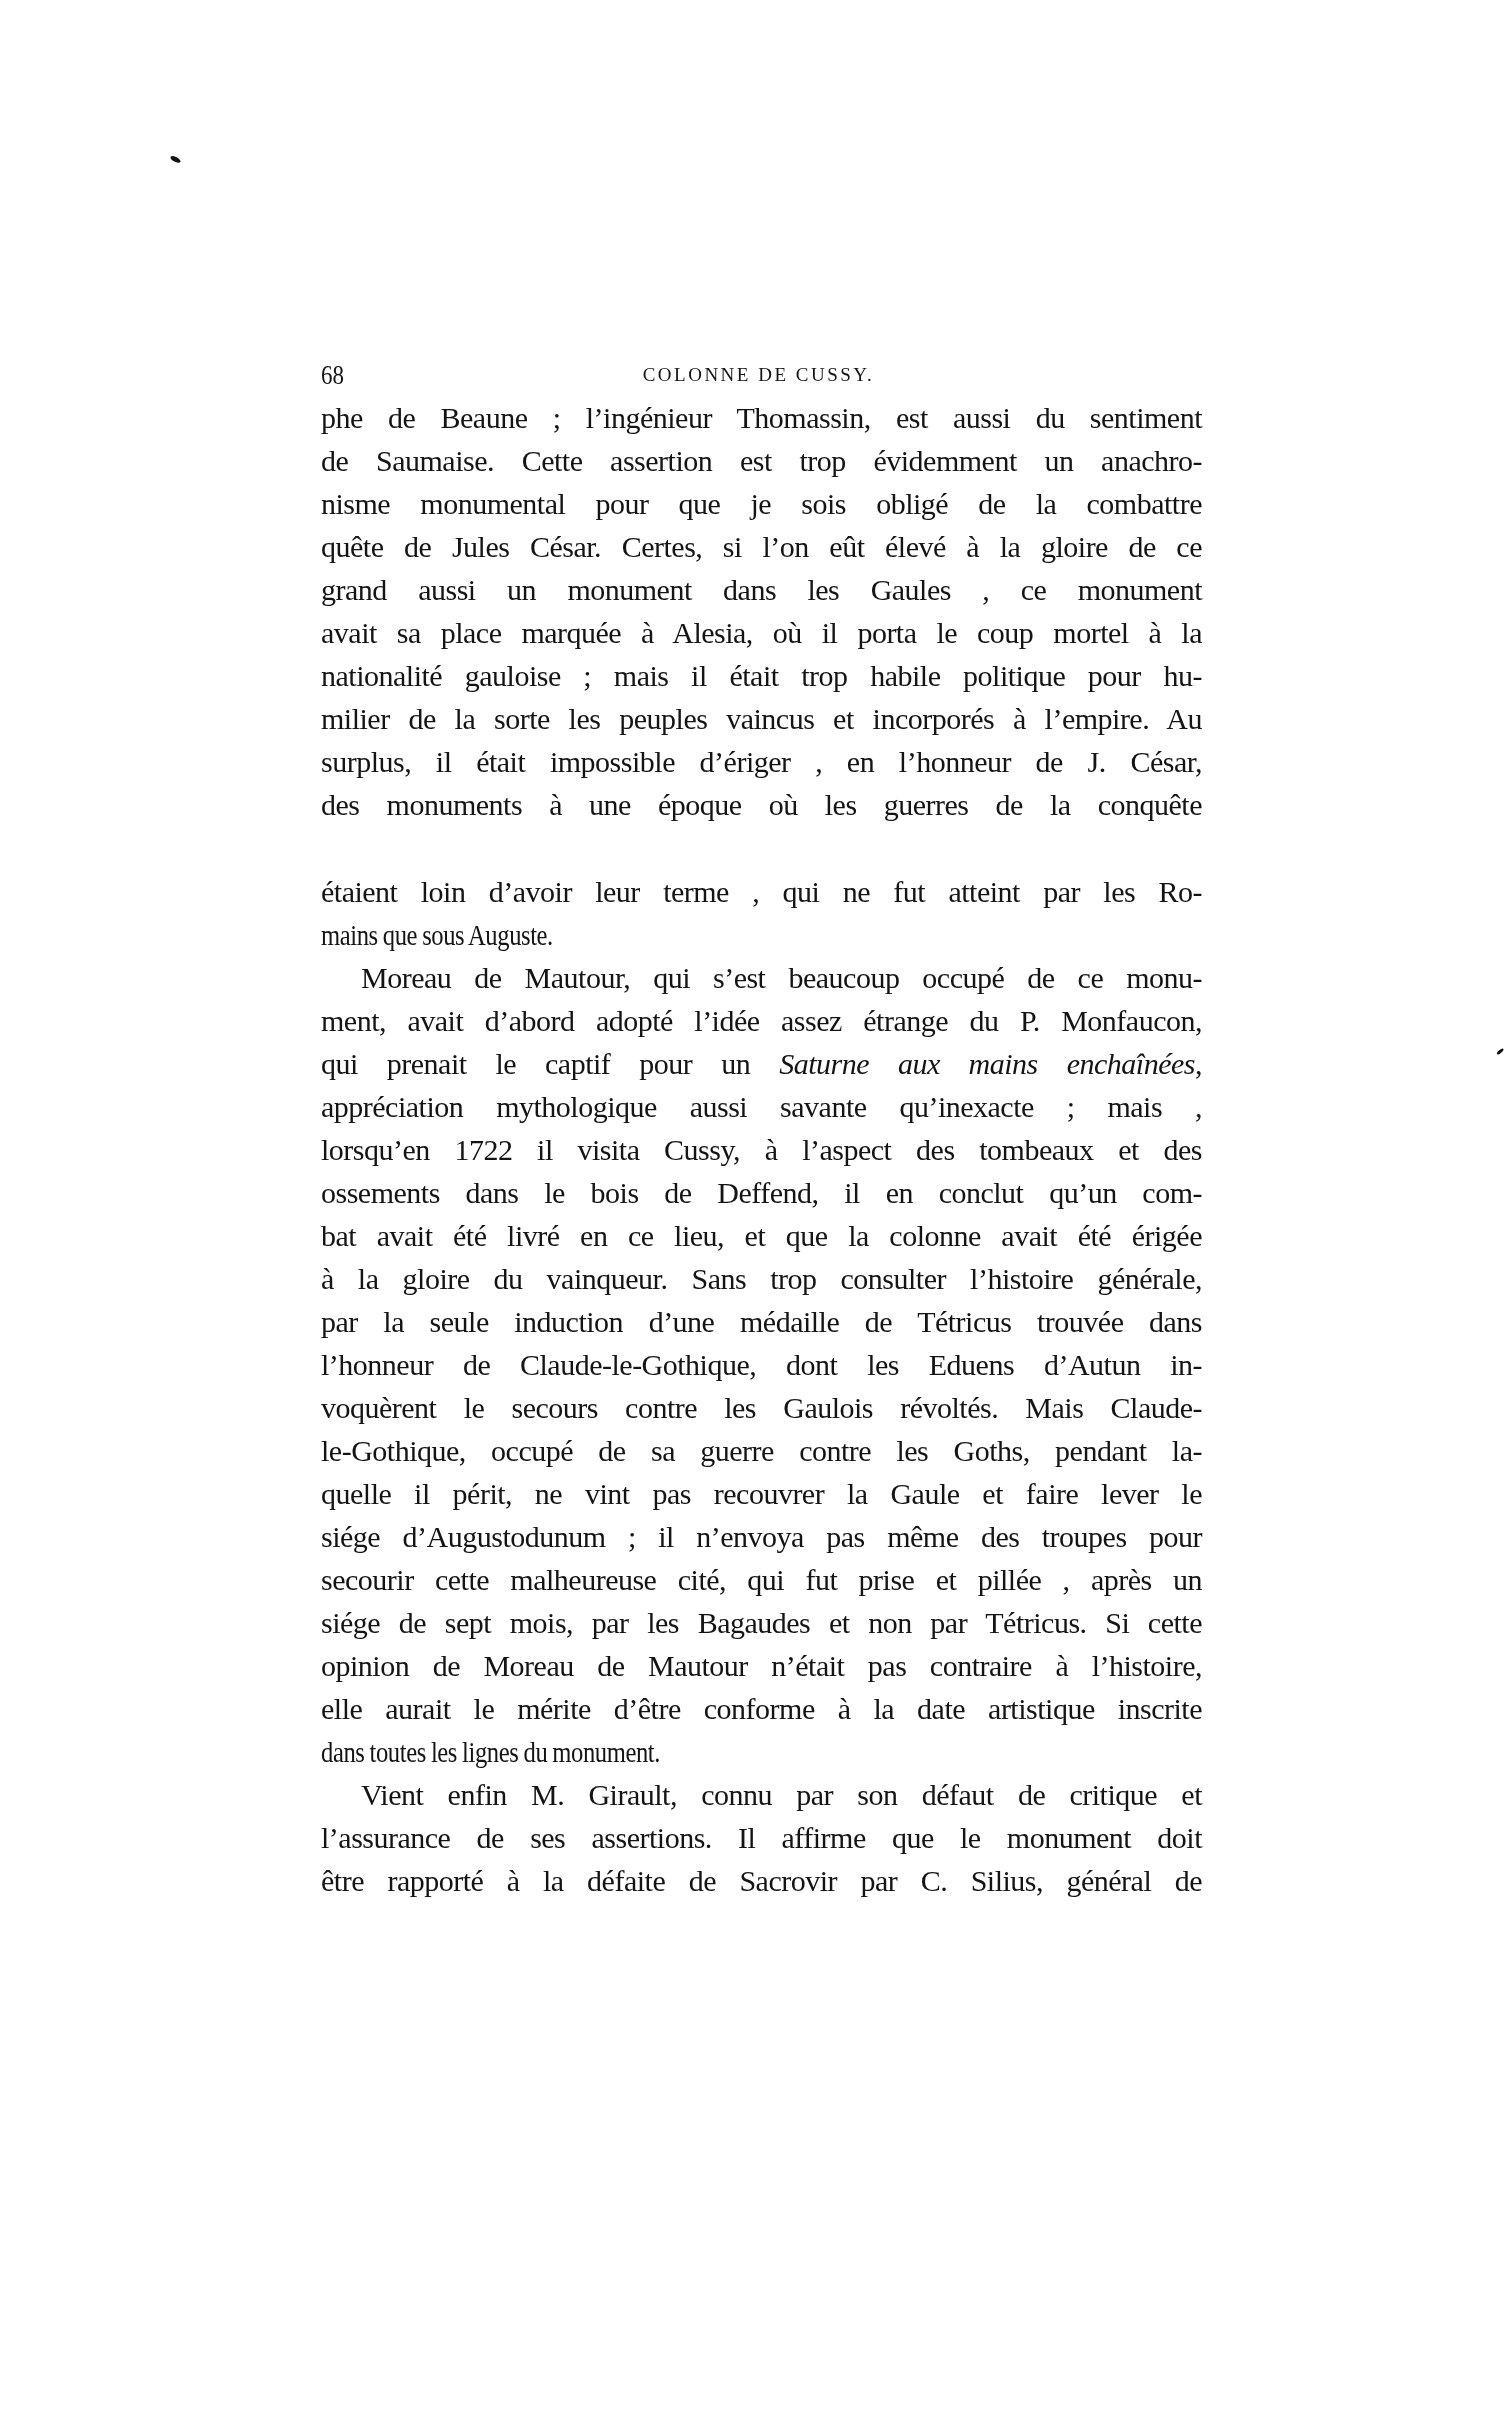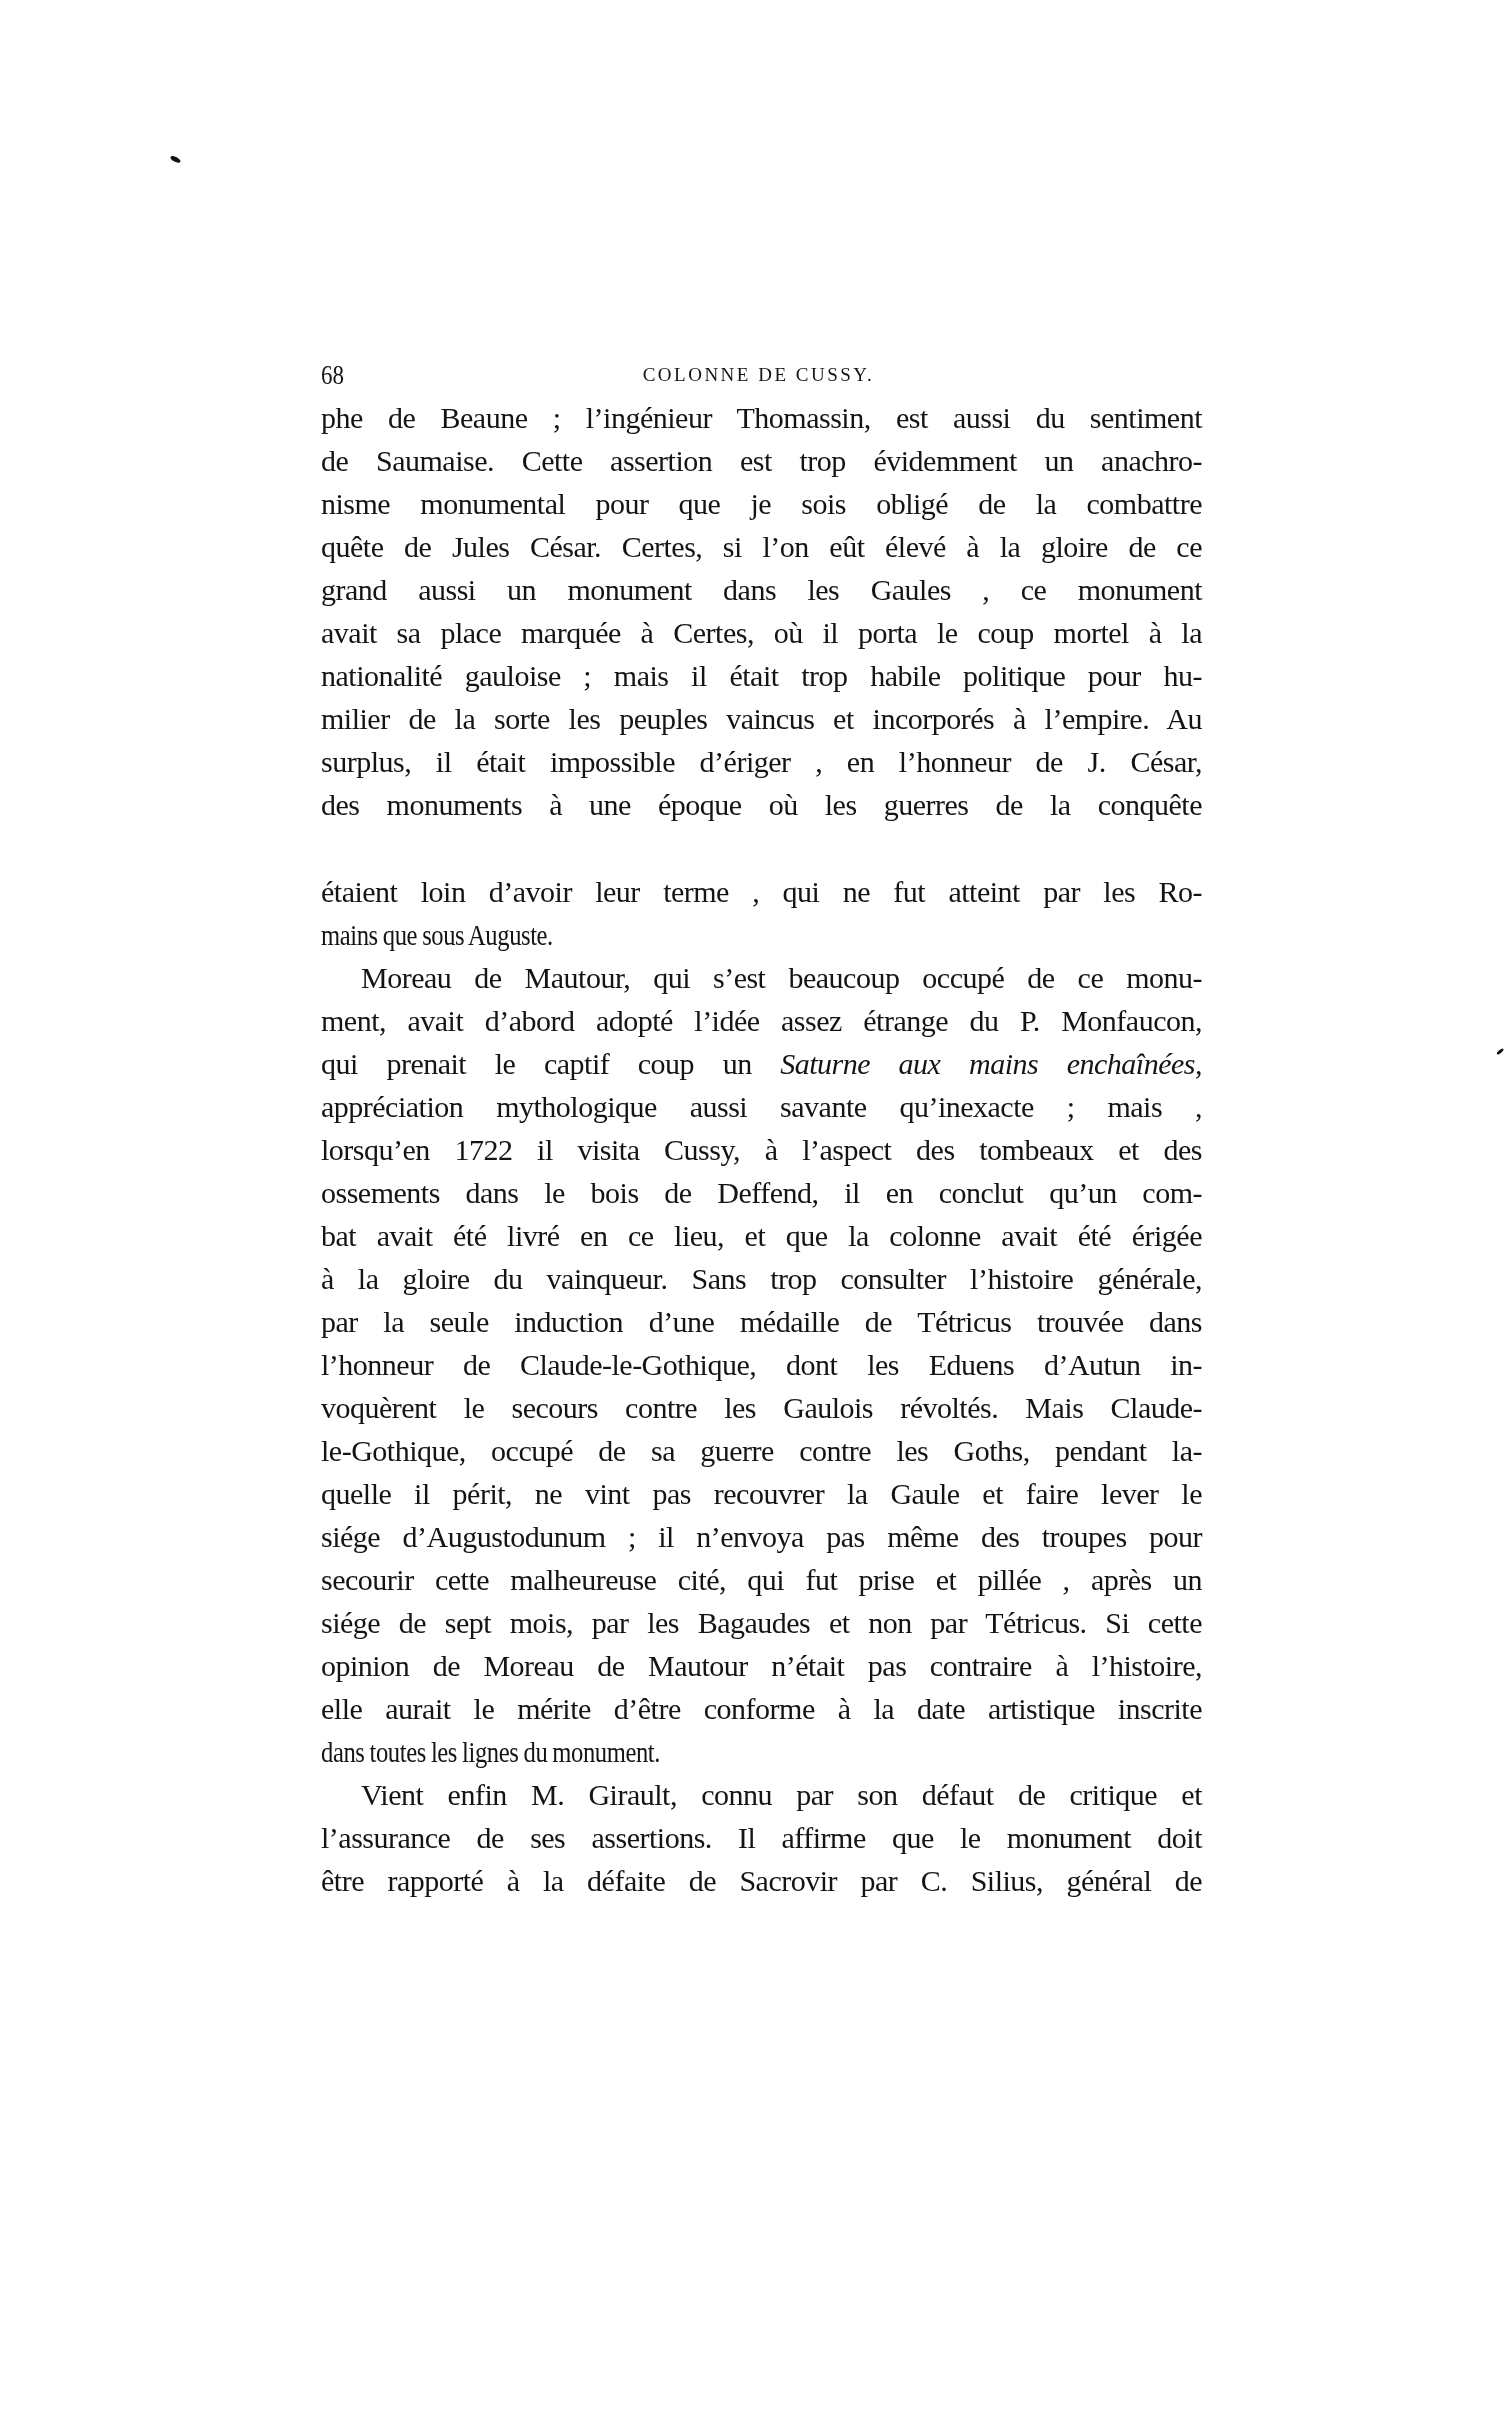--- a/index.html
+++ b/index.html
@@ -94,30 +94,30 @@
     <span class="page-number">68</span>
     <span class="running-title">COLONNE DE CUSSY.</span>
   </div>
 
   <div class="body-text" id="body-text">
       <span class="line" style="display: block; width: auto; text-align-last: justify;">phe de Beaune ; l’ingénieur Thomassin, est aussi du sentiment</span>
       <span class="line" style="display: block; width: auto; text-align-last: justify;">de Saumaise. Cette assertion est trop évidemment un anachro-</span>
       <span class="line" style="display: block; width: auto; text-align-last: justify;">nisme monumental pour que je sois obligé de la combattre</span>
       <span class="line" style="display: block; width: auto; text-align-last: justify;">quête de Jules César. Certes, si l’on eût élevé à la gloire de ce</span>
       <span class="line" style="display: block; width: auto; text-align-last: justify;">grand aussi un monument dans les Gaules , ce monument</span>
-      <span class="line" style="display: block; width: auto; text-align-last: justify;">avait sa place marquée à Certes, où il porta le coup mortel à la</span>
+      <span class="line" style="display: block; width: auto; text-align-last: justify;">avait sa place marquée à Alesia, où il porta le coup mortel à la</span>
       <span class="line" style="display: block; width: auto; text-align-last: justify;">nationalité gauloise ; mais il était trop habile politique pour hu-</span>
       <span class="line" style="display: block; width: auto; text-align-last: justify;">milier de la sorte les peuples vaincus et incorporés à l’empire. Au</span>
       <span class="line" style="display: block; width: auto; text-align-last: justify;">surplus, il était impossible d’ériger , en l’honneur de J. César,</span>
       <span class="line" style="display: block; width: auto; text-align-last: justify;">des monuments à une époque où les guerres de la conquête</span>
       <span class="line" style="display: block; width: auto; text-align-last: justify; margin-top: 44px;">étaient loin d’avoir leur terme , qui ne fut atteint par les Ro-</span>
       <span class="line last" style="display: block; width: auto; text-align-last: left; transform: scaleX(0.82); transform-origin: left center; padding-left: 0px;">mains que sous Auguste.</span>
       <span class="line indent" style="display: block; width: auto; text-align-last: justify;">Moreau de Mautour, qui s’est beaucoup occupé de ce monu-</span>
       <span class="line" style="display: block; width: auto; text-align-last: justify;">ment, avait d’abord adopté l’idée assez étrange du P. Monfaucon,</span>
-      <span class="line" style="display: block; width: auto; text-align-last: justify;"><span>qui prenait le captif coup un </span><em>Saturne aux mains enchaînées</em><span>,</span></span>
+      <span class="line" style="display: block; width: auto; text-align-last: justify;"><span>qui prenait le captif pour un </span><em>Saturne aux mains enchaînées</em><span>,</span></span>
       <span class="line" style="display: block; width: auto; text-align-last: justify;">appréciation mythologique aussi savante qu’inexacte ; mais ,</span>
       <span class="line" style="display: block; width: auto; text-align-last: justify;">lorsqu’en 1722 il visita Cussy, à l’aspect des tombeaux et des</span>
       <span class="line" style="display: block; width: auto; text-align-last: justify;">ossements dans le bois de Deffend, il en conclut qu’un com-</span>
       <span class="line" style="display: block; width: auto; text-align-last: justify;">bat avait été livré en ce lieu, et que la colonne avait été érigée</span>
       <span class="line" style="display: block; width: auto; text-align-last: justify;">à la gloire du vainqueur. Sans trop consulter l’histoire générale,</span>
       <span class="line" style="display: block; width: auto; text-align-last: justify;">par la seule induction d’une médaille de Tétricus trouvée dans</span>
       <span class="line" style="display: block; width: auto; text-align-last: justify;">l’honneur de Claude-le-Gothique, dont les Eduens d’Autun in-</span>
       <span class="line" style="display: block; width: auto; text-align-last: justify;">voquèrent le secours contre les Gaulois révoltés. Mais Claude-</span>
       <span class="line" style="display: block; width: auto; text-align-last: justify;">le-Gothique, occupé de sa guerre contre les Goths, pendant la-</span>
       <span class="line" style="display: block; width: auto; text-align-last: justify;">quelle il périt, ne vint pas recouvrer la Gaule et faire lever le</span>

